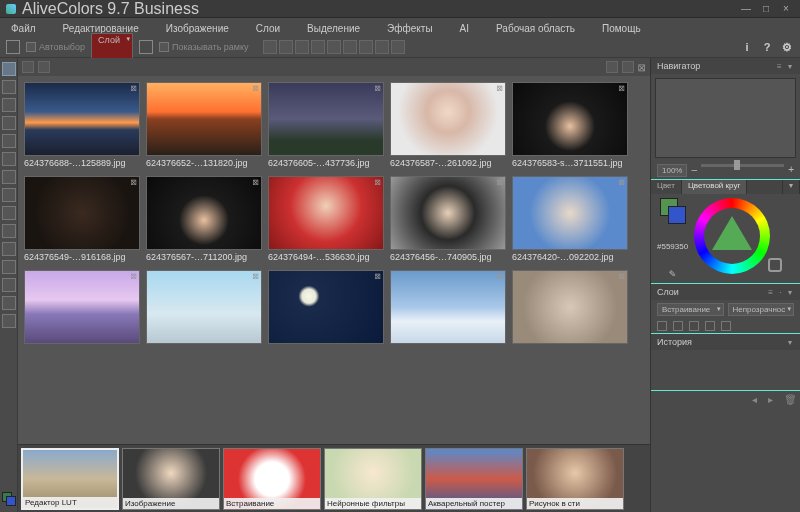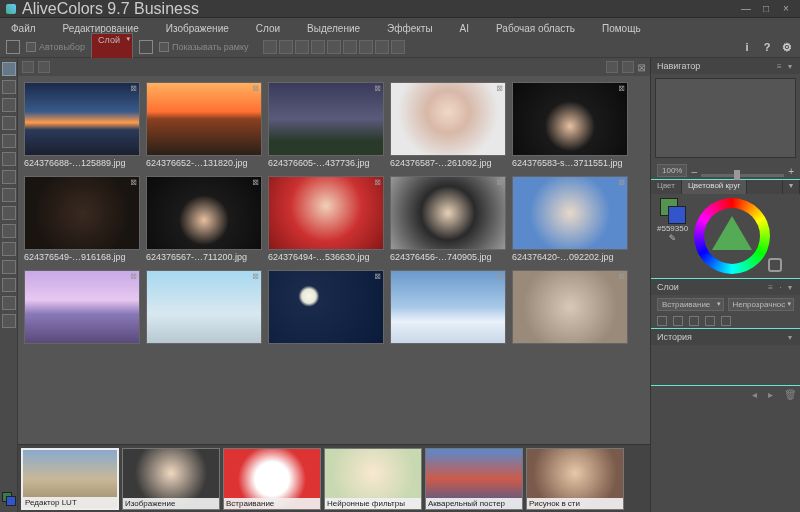--- a/index.html
+++ b/index.html
@@ -43,26 +43,26 @@
 .filmstrip{height:68px;background:#444;display:flex;gap:3px;padding:3px;overflow:hidden;border-top:1px solid #333}
 .fs{width:98px;height:62px;position:relative;border:1px solid #777;flex-shrink:0}
 .fs.sel{border:2px solid #eee}
 .fs .lbl{position:absolute;bottom:0;left:0;right:0;background:rgba(240,240,240,.92);color:#222;font-size:8px;padding:1px 2px;white-space:nowrap;overflow:hidden}
 .right{width:150px;background:#4a4a4a;display:flex;flex-direction:column;border-left:1px solid #333}
 .panel{border-bottom:1px solid #5eead4}
 .ph{height:16px;display:flex;align-items:center;padding:0 6px;font-size:9px;color:#ccc;background:#444}
 .ph .t{flex:1}
 .ph .ctl{font-size:8px;color:#999;letter-spacing:2px}
 .nav .body{height:80px;background:#555;margin:4px;border:1px solid #333}
-.zoom{display:flex;align-items:flex-end;gap:4px;padding:2px 6px}
+.zoom{display:flex;align-items:flex-start;gap:4px;padding:2px 6px}
 .zoom .pct{background:#555;border:1px solid #666;padding:1px 4px;font-size:8px}
 .zoom .sl{flex:1;height:3px;background:#666;position:relative}
 .zoom .sl .h{position:absolute;width:6px;height:10px;background:#999;top:-4px;left:40%}
 .color .body{padding:4px 6px;display:flex;gap:6px}
-.swb{display:flex;flex-direction:column;align-items:center;gap:0}
+.swb{display:flex;flex-direction:column;align-items:center;gap:18px}
 .swb .sws{position:relative;width:26px;height:26px}
 .swb .sws .p{position:absolute;width:18px;height:18px;background:#559350;border:1px solid #222;top:0;left:0}
 .swb .sws .s{position:absolute;width:18px;height:18px;background:#3355cc;border:1px solid #222;bottom:0;right:0}
 .swb .hex{font-size:8px;color:#ccc}
 .wheel{width:76px;height:76px;position:relative}
 .wheel .ring{width:76px;height:76px;border-radius:50%;background:conic-gradient(red,yellow,lime,cyan,blue,magenta,red)}
 .wheel .ring::after{content:"";position:absolute;inset:10px;border-radius:50%;background:#4a4a4a}
 .wheel .tri{position:absolute;top:18px;left:18px;width:0;height:0;border-left:20px solid transparent;border-right:20px solid transparent;border-bottom:34px solid #5a5}
 .wheel .sq2{position:absolute;right:-12px;bottom:2px;width:14px;height:14px;border:2px solid #999;border-radius:3px}
 .tabsr{display:flex;height:14px;background:#444}

